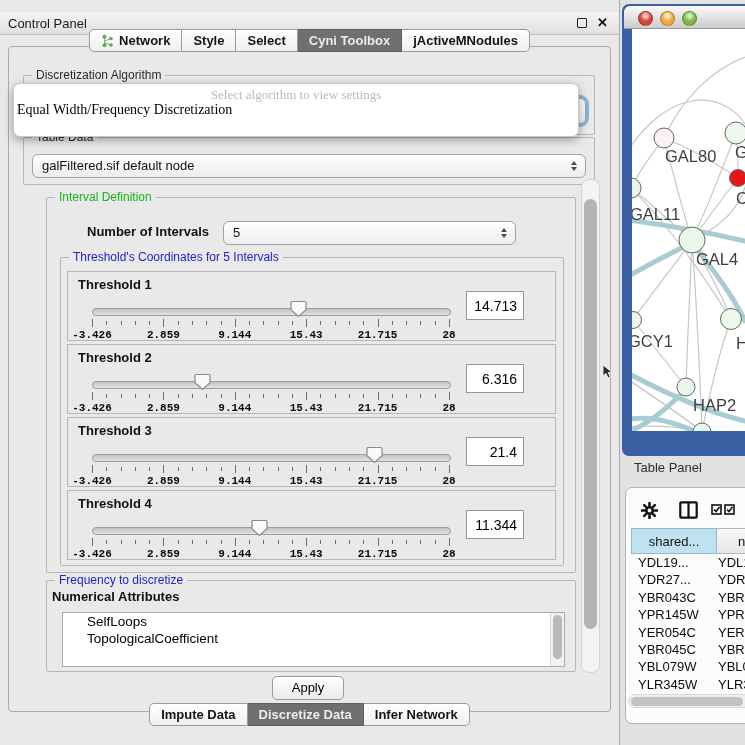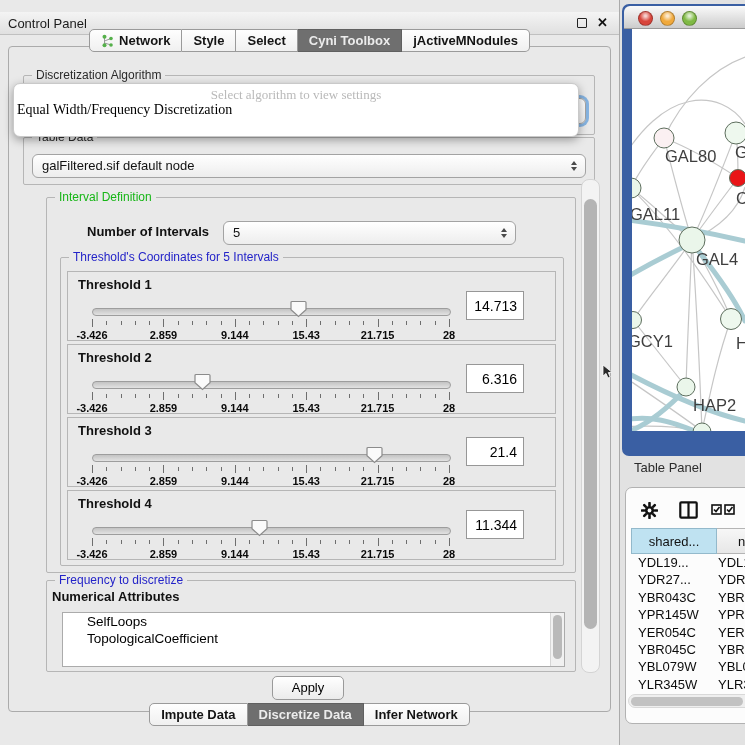--- a/index.html
+++ b/index.html
@@ -48,21 +48,21 @@
   
   .thr-panel{position:absolute;left:6px;width:489px;height:70px;border:1px solid #b6b6b6;background:#e9e9e9;box-sizing:border-box;}
   .thr-label{position:absolute;left:10px;top:5px;font-size:13px;font-weight:bold;color:#111;}
   .strack-wrap{position:absolute;left:24px;top:27px;width:357px;height:30px;}
   .strack{position:absolute;left:0;top:9px;width:357px;height:6px;border:1px solid #9d9d9d;border-radius:4px;
           background:linear-gradient(#c3c3c3,#e2e2e2);}
   .sthumb{position:absolute;top:1px;width:17px;height:18px;}
   .sticks{position:absolute;left:0;top:20px;width:357px;height:9px;}
   .tick{position:absolute;top:2px;width:1px;height:4px;background:#6e6e6e;}
   .tick.major{top:0;height:8px;}
-  .stlabels{position:absolute;left:0;top:30px;width:357px;height:12px;}
+  .stlabels{position:absolute;left:0;top:30px;width:357px;height:12px;font-family:Liberation Mono, monospace;}
   .stlabels span{position:absolute;transform:translateX(-50%);font-size:11px;font-weight:bold;color:#0a0a0a;white-space:nowrap;}
   .vbox{position:absolute;left:398px;top:19px;width:58px;height:29px;background:#fff;border:1px solid #979797;
         font-size:14px;color:#000;text-align:right;box-sizing:border-box;padding:6px 6px 0 0;}
   
   .attr-list{position:absolute;left:15px;top:31px;width:503px;height:55px;background:#fff;border:1px solid #ababab;
              box-sizing:border-box;overflow:hidden;}
   .attr-item{font-size:13.5px;line-height:17px;padding-left:24px;color:#000;white-space:nowrap;}
   .attr-sb{position:absolute;right:0;top:0;bottom:0;width:13px;background:#f1f1f1;border-left:1px solid #d6d6d6;}
   .attr-sb .th{position:absolute;left:1.5px;top:2px;width:9px;height:44px;background:#b9b9b9;border-radius:5px;}
   .apply-btn{position:absolute;left:263px;top:629px;width:70px;height:22px;border:1px solid #9a9a9a;border-radius:5px;

